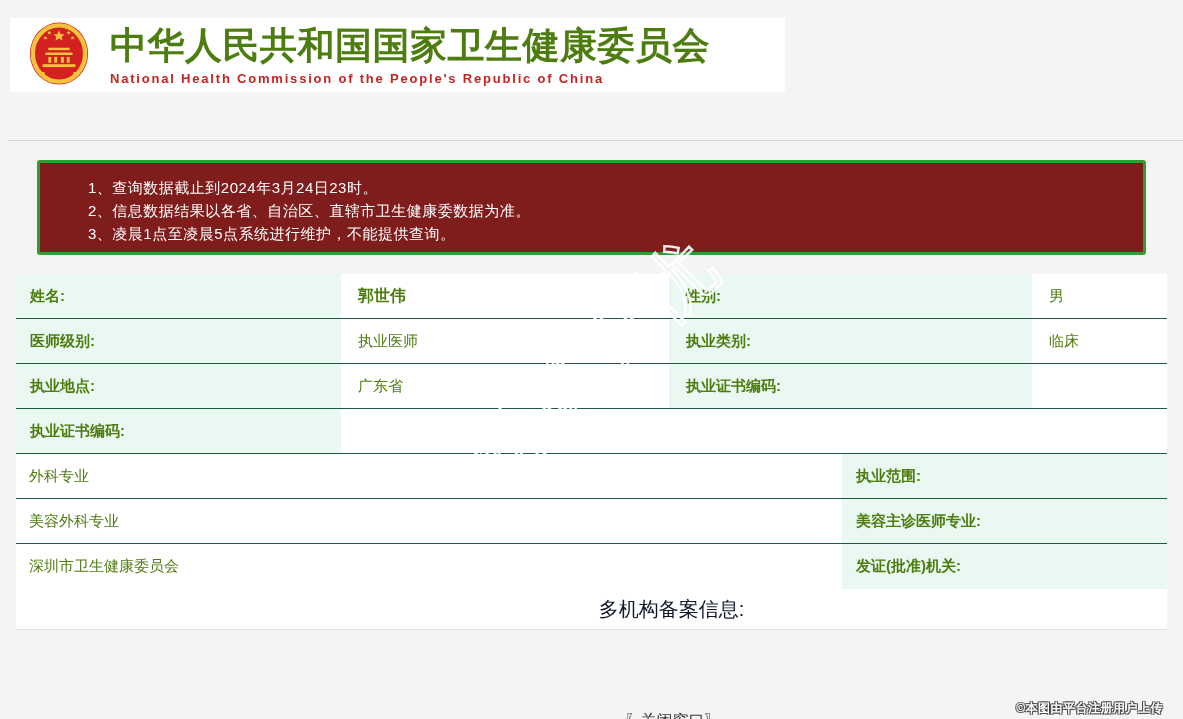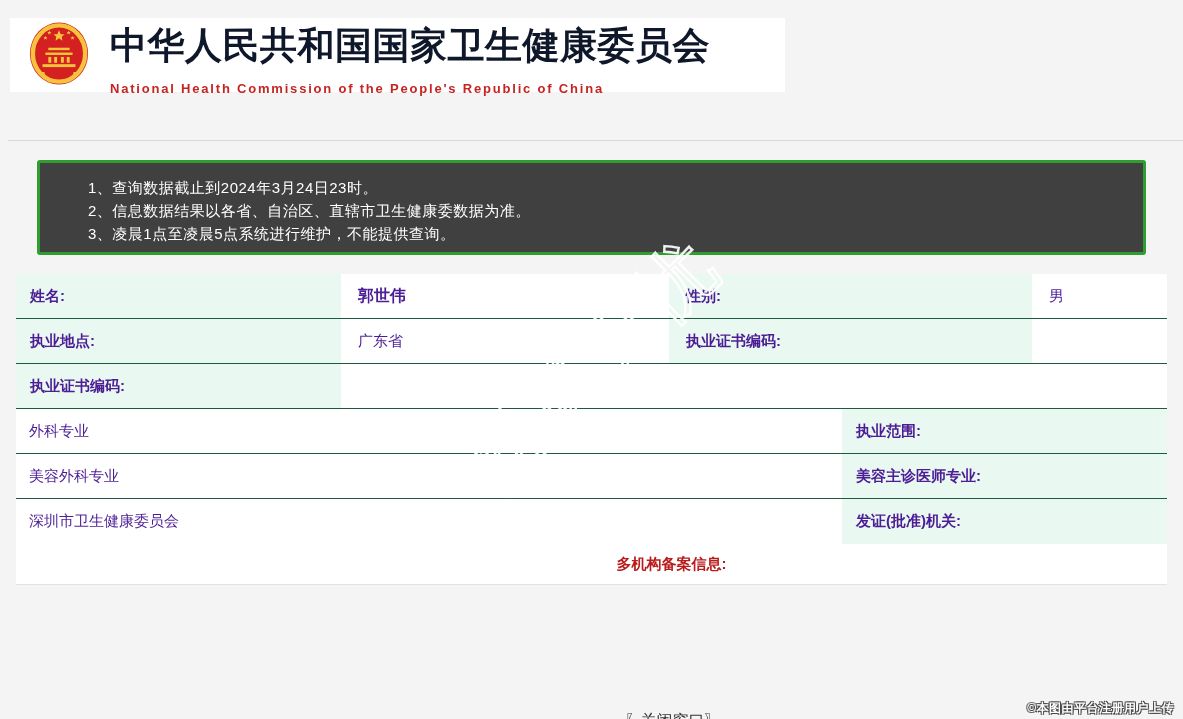--- a/index.html
+++ b/index.html
@@ -14,77 +14,77 @@
   
   .header-band {
     position:absolute; left:10px; top:18px; width:775px; height:74px;
     background:#ffffff;
   }
   .emblem {
     position:absolute; left:18px; top:3px; width:62px; height:67px;
   }
   .titles { position:absolute; left:100px; top:7px; white-space:nowrap; }
   .title-cn {
-    font-size:37px; font-weight:bold; color:#0f172a; letter-spacing:0.5px;
+    font-size:37px; font-weight:bold; color:#4d7c0f; letter-spacing:0.5px;
     line-height:42px;
   }
   .title-en {
     font-size:13px; font-weight:bold; color:#c52421; letter-spacing:1.8px;
-    margin-top:14px;
+    margin-top:4px;
   }
   
   .top-divider {
     position:absolute; left:8px; top:140px; width:1175px; height:1px;
     background:#d9d9d9;
   }
   
   .notice {
     position:absolute; left:37px; top:160px; width:1109px; height:95px;
-    background:#404040; border:3px solid #2f9d2f; border-radius:3px;
+    background:#7f1d1d; border:3px solid #2f9d2f; border-radius:3px;
     padding:13px 20px 0 48px;
   }
   .notice-line {
     color:#ffffff; font-size:15px; line-height:23px; letter-spacing:0.5px;
   }
   
   .record-table {
     position:absolute; left:16px; top:274px; width:1151px;
   }
   .trow {
     display:flex; column-gap:4px; height:45px; background:#ffffff;
     border-bottom:1px solid #1e5a3e; align-items:stretch;
   }
   .trow:last-of-type { border-bottom:none; }
-  .cell { display:flex; align-items:center; font-size:15px; color:#4c1d95; }
+  .cell { display:flex; align-items:center; font-size:15px; color:#4d7c0f; }
   .lbl  { background:#e9f8f0; font-weight:bold; }
   .c1 { width:325px; padding-left:14px; }
   .c2 { width:320px; padding-left:13px; }
   .c2.wide { flex:1; }
   .c3 { width:363px; padding-left:17px; }
   .c4 { flex:1; padding-left:13px; }
   .val-bold { font-weight:bold; font-size:16px; }
   .footer-row {
     height:41px; background:#ffffff; border-bottom:1px solid #e2e2e2;
     display:flex; align-items:center; justify-content:center;
-    padding-left:160px; font-weight:bold; font-size:15px; color:#b91c1c;
+    padding-left:160px; font-weight:normal; font-size:20px; color:#0f172a;
   }
   
   .close-wrap {
     position:absolute; left:345px; top:687px; width:655px; text-align:center;margin-top:24px;
   }
   .close-link {
     font-size:16px; color:#333; text-decoration:none; cursor:pointer;
   }
   
   .wm-diagonal {
     position:absolute; left:385px; top:155px; width:420px; height:420px;
     pointer-events:none; z-index:5;
   }
   .wm-corner {
-    position:absolute; right:9px; bottom:2px; z-index:6;
+    position:absolute; right:20px; bottom:2px; z-index:6;
     font-size:12px; font-weight:bold; color:#ffffff; letter-spacing:0.5px;
     text-shadow:-1px -1px 0 #4a4a4a, 1px -1px 0 #4a4a4a,
                 -1px 1px 0 #4a4a4a, 1px 1px 0 #4a4a4a;
     pointer-events:none;
   }
 </style>
 </head>
 <body>
 
 <div class="header-band">
@@ -124,20 +124,26 @@
 
 <div class="record-table">
   <div id="rows-host">
       <div class="trow">
         <div class="cell c1 lbl">姓名:</div>
         <div class="cell c2 val-bold">郭世伟</div>
         <div class="cell c3 lbl">性别:</div>
         <div class="cell c4">男</div>
       </div>
       <div class="trow">
+        <div class="cell c1 lbl">医师级别:</div>
+        <div class="cell c2">执业医师</div>
+        <div class="cell c3 lbl">执业类别:</div>
+        <div class="cell c4">临床</div>
+      </div>
+      <div class="trow">
         <div class="cell c1 lbl">执业地点:</div>
         <div class="cell c2">广东省</div>
         <div class="cell c3 lbl">执业证书编码:</div>
       </div>
       <div class="trow">
         <div class="cell c1 lbl">执业证书编码:</div>
       </div>
       <div class="trow">
         <div class="cell c2 wide">外科专业</div>
         <div class="cell c1 lbl">执业范围:</div>

